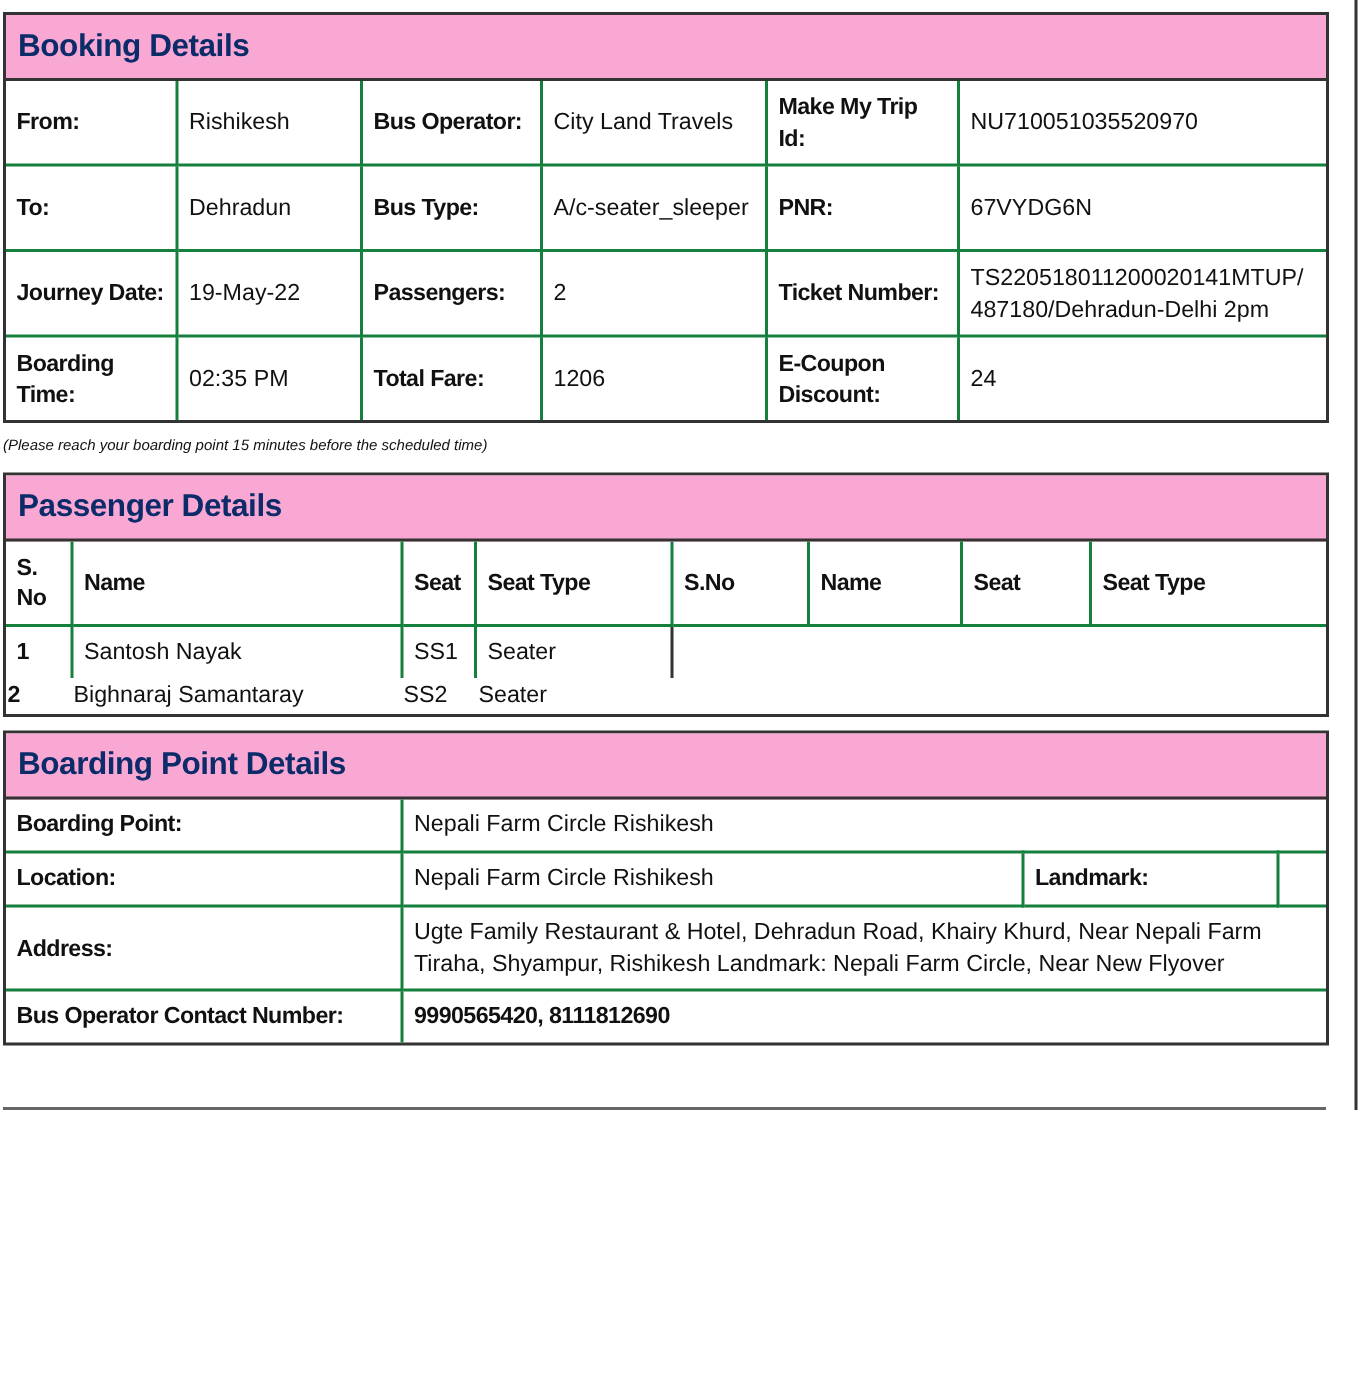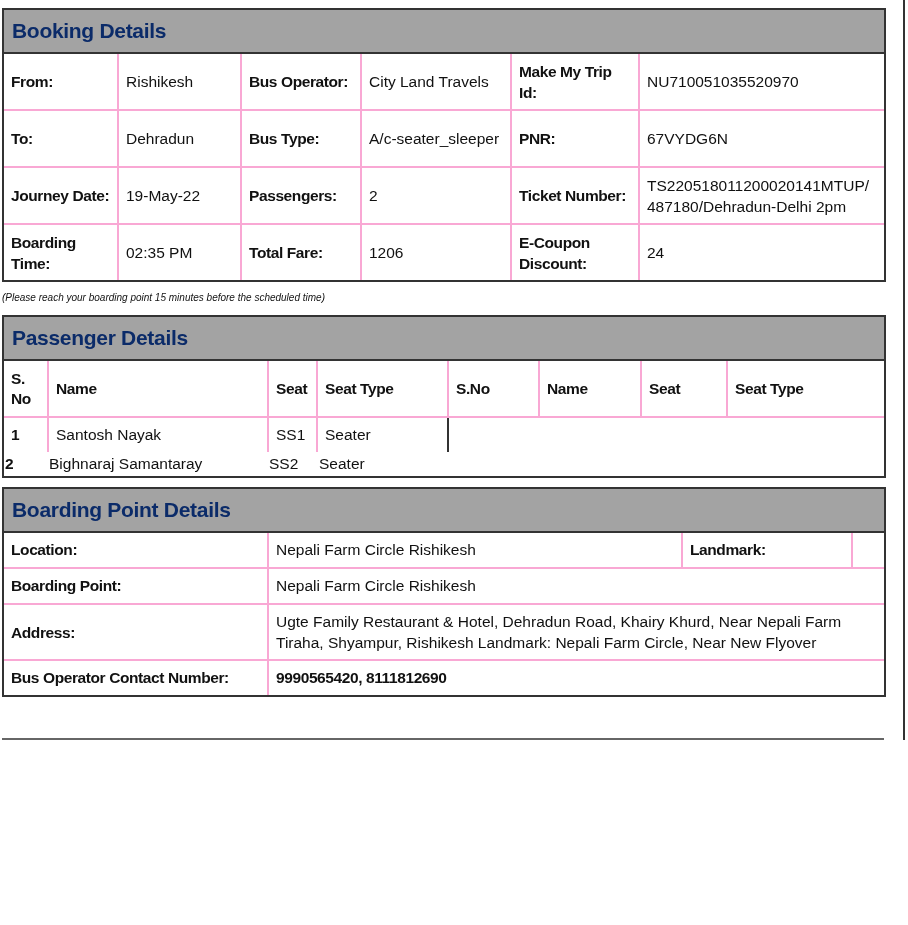--- a/index.html
+++ b/index.html
@@ -5,25 +5,25 @@
     html, body { margin: 0; padding: 0; background: #ffffff; }
     body {
       width: 908px; height: 925px; position: relative; overflow: hidden;
       font-family: "Liberation Sans", sans-serif; color: #111;
     }
     .page { position: absolute; left: 0; top: 0; width: 885px; }
     .vline { position: absolute; left: 903px; top: 0; width: 2px; height: 740px; background: #333; }
     table { border-collapse: collapse; width: 882px; margin-left: 2px; }
     .tbl-wrap { border: 2px solid #333; width: 880px; margin-left: 2px; box-sizing: content-box; }
     .sec-head {
-      background: #a3a3a3; color: #0b2b69; font-weight: bold; font-size: 21px;
+      background: #f9a8d4; color: #0b2b69; font-weight: bold; font-size: 21px;
       padding: 0 8px; height: 42px; line-height: 42px; border-bottom: 2px solid #333;
       letter-spacing: -0.3px;
     }
-    td, th { border: 2px solid #f9a8d4; font-size: 15.5px; padding: 0 7px; text-align: left; vertical-align: middle; }
+    td, th { border: 2px solid #15803d; font-size: 15.5px; padding: 0 7px; text-align: left; vertical-align: middle; }
     .lbl { font-weight: bold; letter-spacing: -0.4px; }
     .inner { width: 100%; border-collapse: collapse; margin: 0; }
     .inner tr:first-child td { border-top: none; }
     .inner td:first-child { border-left: none; }
     .inner td:last-child { border-right: none; }
     .inner tr:last-child td { border-bottom: none; }
     .bk td { height: 55px; line-height: 21px; }
     .note { font-style: italic; font-size: 10px; margin: 6px 0 7px 2px; height: 20px; line-height: 20px; }
     .px td { height: 55px; }
     .px .r1 td { height: 34px; }
@@ -139,28 +139,28 @@
     <div class="sec-head">Boarding Point Details</div>
     <table class="inner bp">
       <colgroup>
         <col style="width:264px">
           <col style="width:414px">
           <col style="width:170px">
           <col>
       </colgroup>
       <tbody>
           <tr>
+        <td class="lbl">Boarding Point:</td>
+        <td colspan="3">Nepali Farm Circle Rishikesh</td>
+      </tr>
+      <tr>
         <td class="lbl">Location:</td>
         <td>Nepali Farm Circle Rishikesh</td>
         <td class="lbl">Landmark:</td>
         <td></td>
-      </tr>
-      <tr>
-        <td class="lbl">Boarding Point:</td>
-        <td colspan="3">Nepali Farm Circle Rishikesh</td>
       </tr>
       <tr class="addr">
         <td class="lbl">Address:</td>
         <td colspan="3">Ugte Family Restaurant &amp; Hotel, Dehradun Road, Khairy Khurd, Near Nepali Farm Tiraha, Shyampur, Rishikesh Landmark: Nepali Farm Circle, Near New Flyover</td>
       </tr>
       <tr>
         <td class="lbl">Bus Operator Contact Number:</td>
         <td colspan="3" class="lbl">9990565420, 8111812690</td>
       </tr>
     </tbody>

